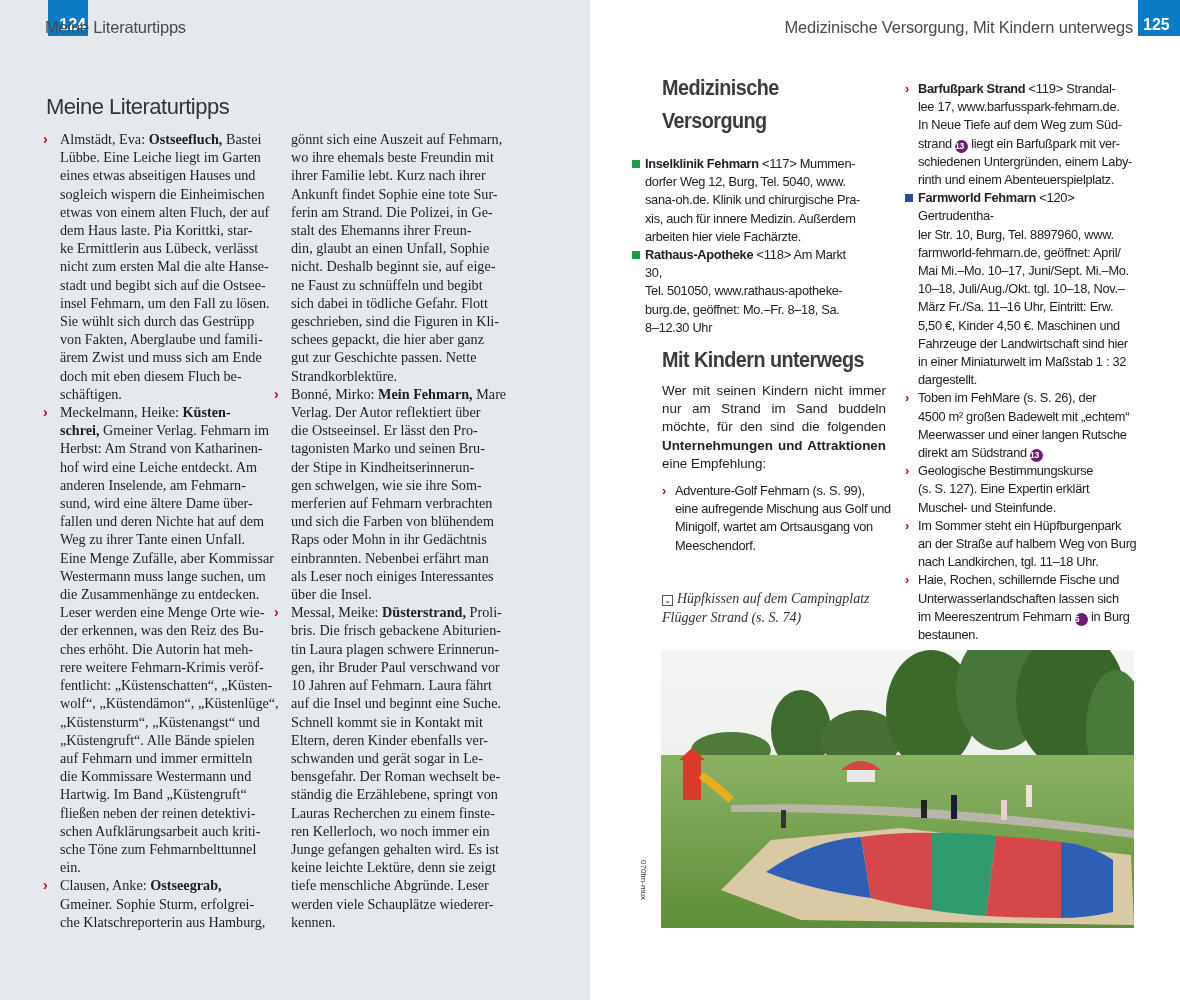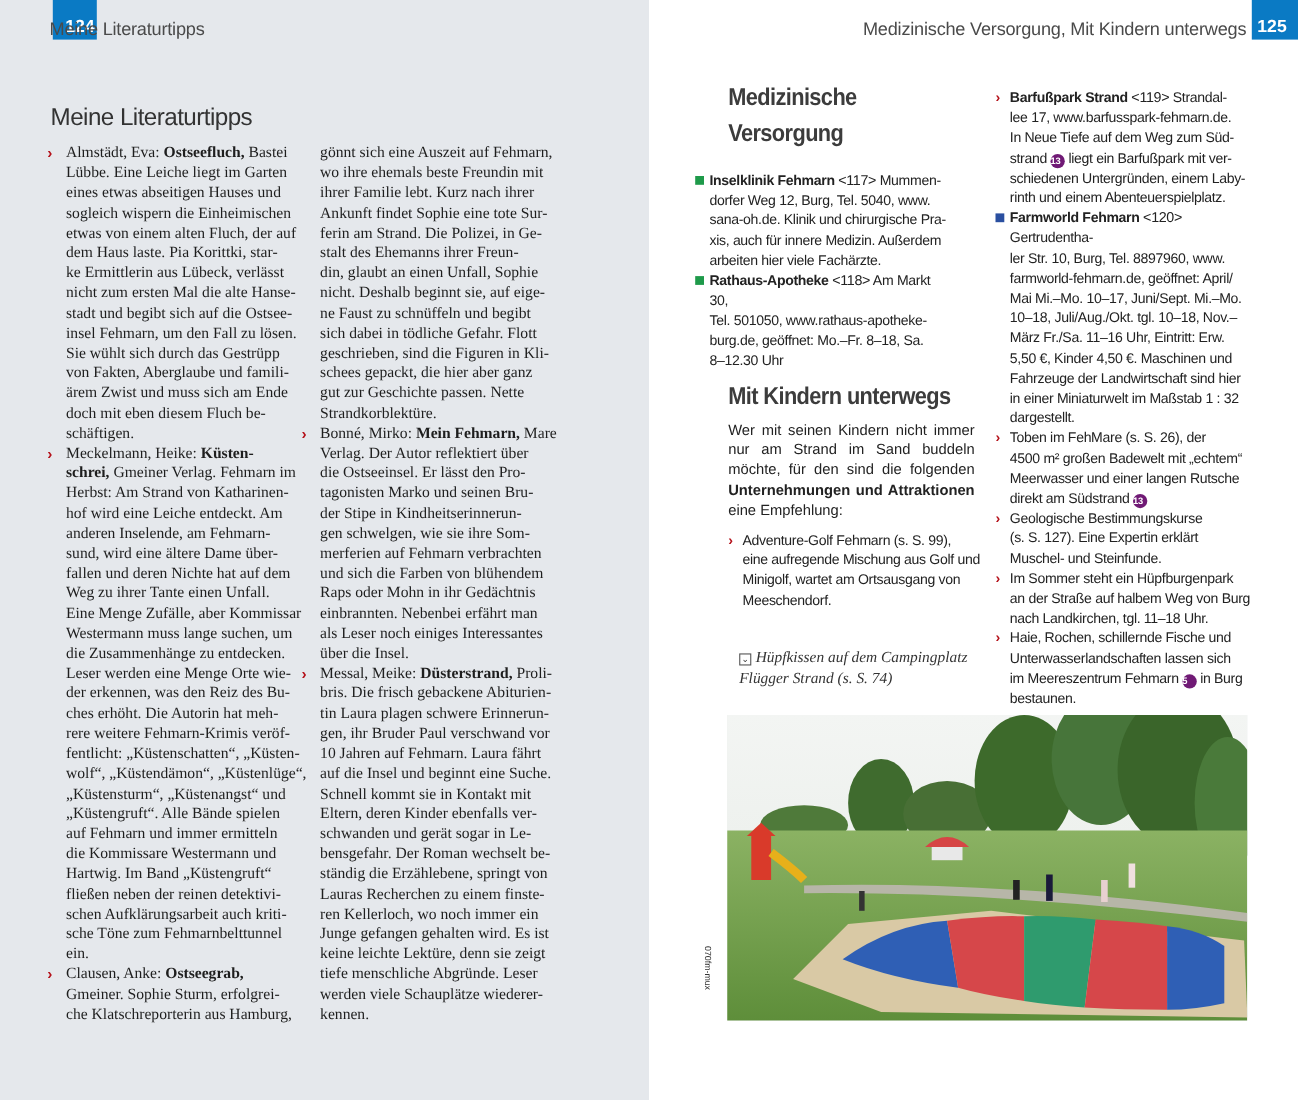--- a/index.html
+++ b/index.html
@@ -43,21 +43,21 @@
   .ritem .chev { position: absolute; left: 0; top: 0; color: #b5121b; font-weight: bold; font-size: 13px; }
   .small { font-size: 13px; }
   .badge { display: inline-block; width: 13px; height: 13px; border-radius: 50%; background: #701a75; color: #fff;
     font-size: 8.5px; font-weight: bold; text-align: left; line-height: 13px; vertical-align: -1px; }
 
   .intro { position: absolute; left: 662px; top: 382px; width: 224px; font-family: "Liberation Sans", sans-serif;
     font-size: 13.4px; line-height: 18.2px; text-align: justify; color: #222; }
   .adv { position: absolute; left: 662px; top: 482px; width: 230px; }
 
   .caption { position: absolute; left: 662px; top: 590px; width: 230px; font-family: "Liberation Serif", serif;
-    font-style: italic; font-size: 14px; line-height: 18.5px; color: #333; margin-left: 10px; }
+    font-style: italic; font-size: 14px; line-height: 18.5px; color: #333; }
   .caption .cap-icon { display: inline-block; width: 11px; height: 11px; border: 1px solid #555; font-style: normal;
     font-size: 8px; line-height: 9px; text-align: center; vertical-align: 0; margin-right: 4px; font-family: "Liberation Sans", sans-serif; }
 
   .photo { position: absolute; left: 661px; top: 650px; width: 473px; height: 278px; overflow: hidden; background: #eef1ef; }
   .credit { position: absolute; left: 648px; top: 860px; transform: rotate(90deg); transform-origin: left top;
     font-family: "Liberation Sans", sans-serif; font-size: 8px; color: #333; white-space: nowrap; }
 </style>
 </head>
 <body>
 

